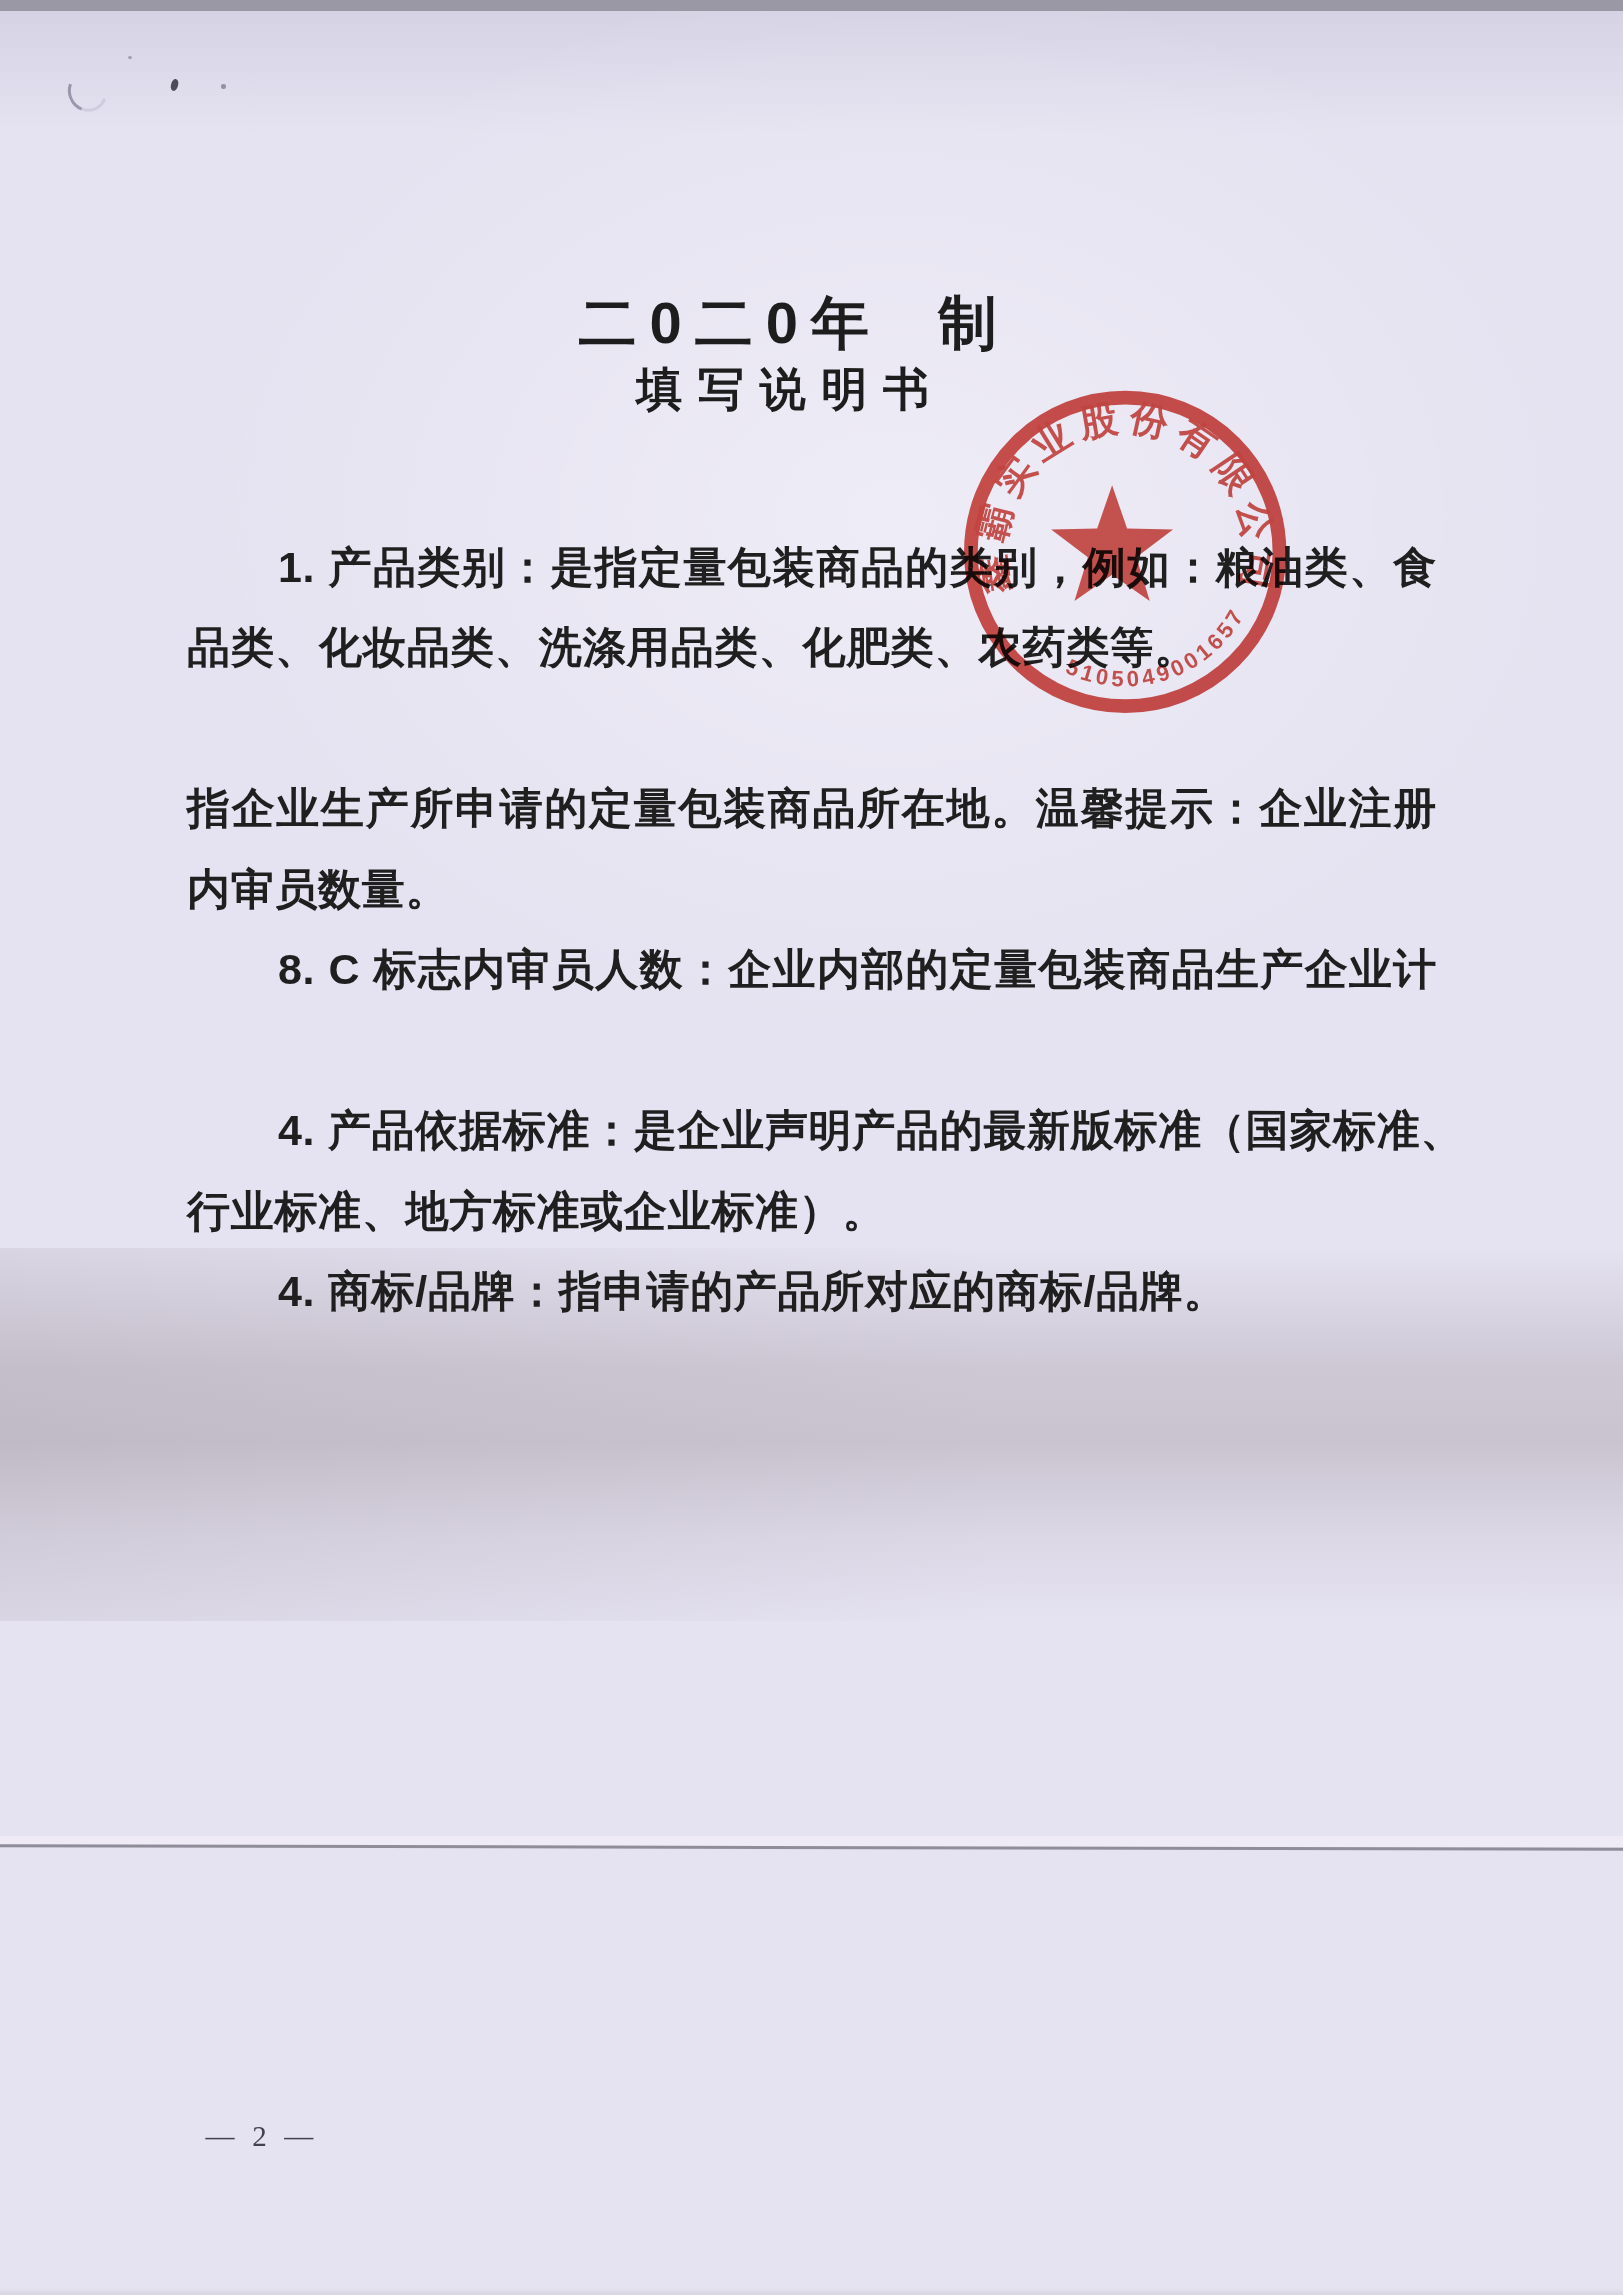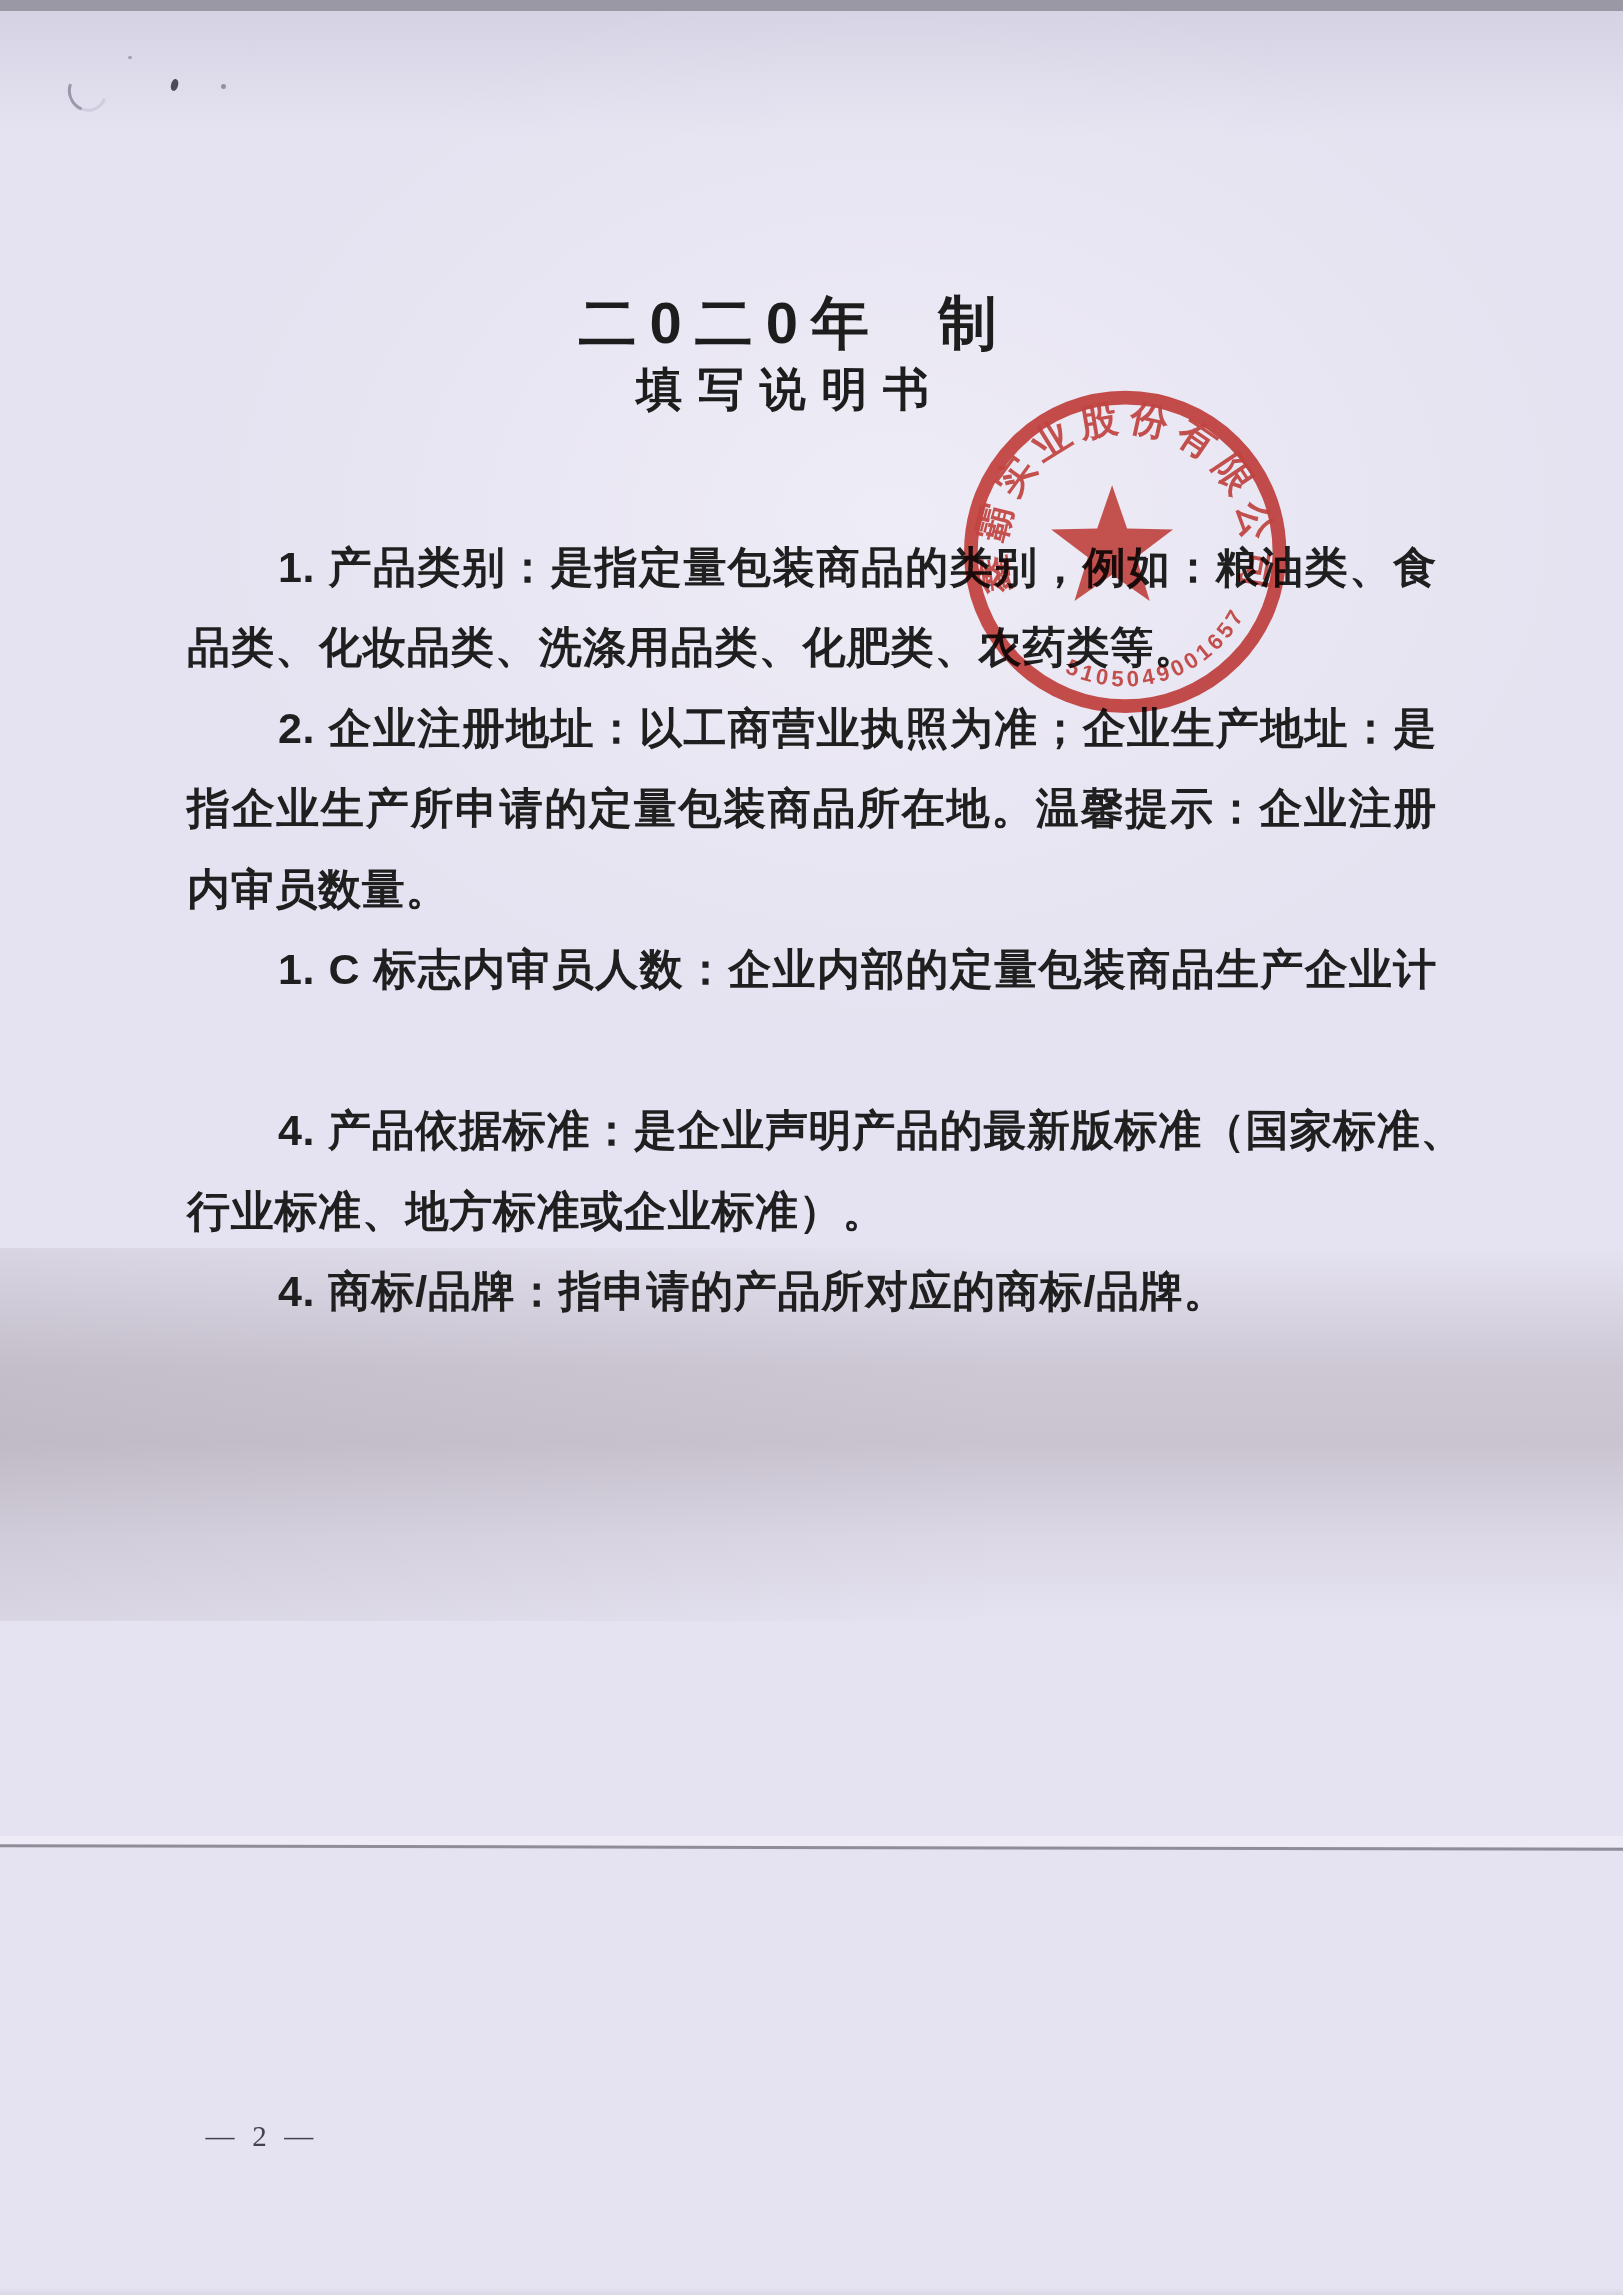--- a/index.html
+++ b/index.html
@@ -78,25 +78,24 @@
   <div class="smudge-dot-a"></div>
   <div class="smudge-dot-b"></div>
   <div class="smudge-dot-c"></div>
 
   <div class="title title-1">二0二0年 制</div>
   <div class="title title-2">填写说明书</div>
 
   <div class="bline just indent" style="top:528px">1. 产品类别：是指定量包装商品的类别，例如：粮油类、食</div>
   <div class="bline spread-short" style="top:608px">品类、化妆品类、洗涤用品类、化肥类、农药类等。</div>
 
-  <div class="bline just indent" style="top:689px">2. 企业注册地址：以工商营业执照为准；企业生产地址：是</div>
   <div class="bline just" style="top:769px">指企业生产所申请的定量包装商品所在地。温馨提示：企业注册</div>
   <div class="bline" style="top:850px">内审员数量。</div>
 
-  <div class="bline just indent" style="top:930px">1. C 标志内审员人数：企业内部的定量包装商品生产企业计</div>
+  <div class="bline just indent" style="top:930px">8. C 标志内审员人数：企业内部的定量包装商品生产企业计</div>
 
   <div class="bline just indent" style="top:1091px">4. 产品依据标准：是企业声明产品的最新版标准（国家标准、</div>
   <div class="bline" style="top:1172px">行业标准、地方标准或企业标准）。</div>
 
   <div class="bline indent" style="top:1252px">4. 商标/品牌：指申请的产品所对应的商标/品牌。</div>
 
   <svg class="stamp" viewBox="0 0 540 540" width="353" height="353">
     <defs>
       <path id="companyArc" d="M 100.3,344.2 A 185,185 0 1 1 435.7,344.2" fill="none"></path>
       <path id="digitsArc" d="M 171.4,447.9 A 206,206 0 0 0 454.7,353.1" fill="none"></path>

